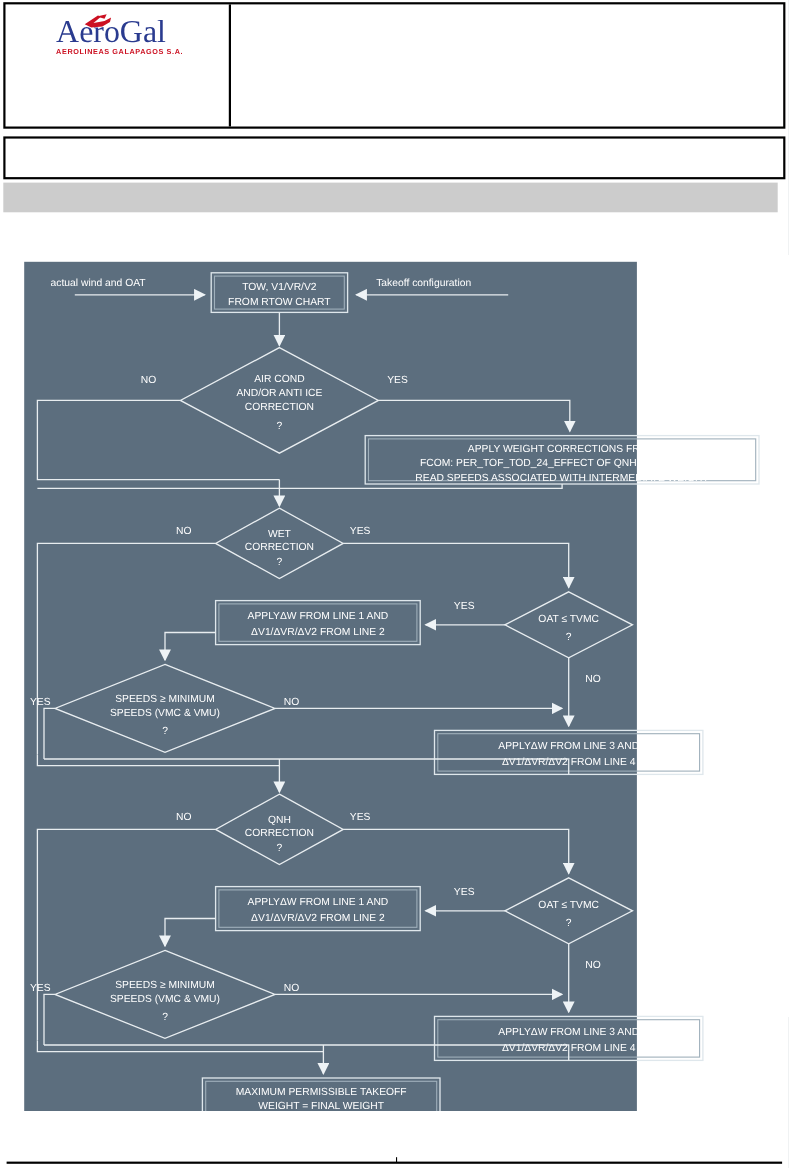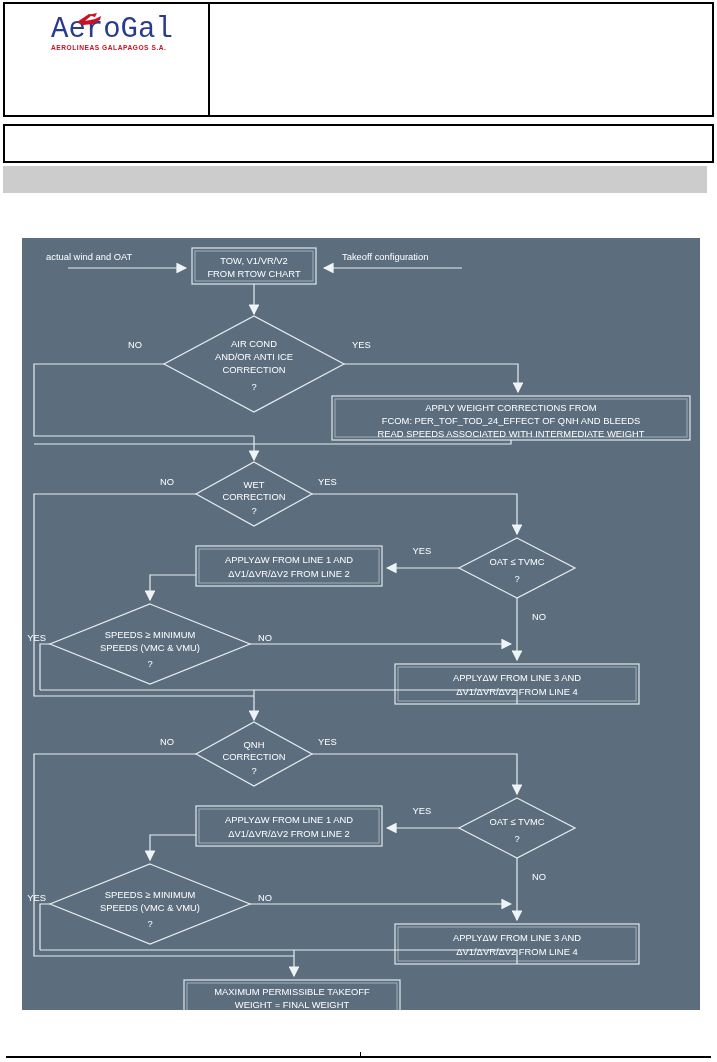--- a/index.html
+++ b/index.html
@@ -7,36 +7,36 @@
        font-family:"Liberation Sans",sans-serif;}
 
   
   .hdr-table{position:absolute;left:3px;top:2px;width:711px;height:115px;
              border:2px solid #000;box-sizing:border-box;display:flex;}
   .hdr-cell-logo{width:205px;border-right:2px solid #000;box-sizing:border-box;
                  position:relative;}
   .hdr-cell-title{flex:1;box-sizing:border-box;position:relative;}
 
   .logo-wrap{position:absolute;left:46px;top:10px;width:130px;height:42px;}
-  .logo-word{font-family:Liberation Mono, monospace;font-size:29px;color:#2a3b8f;
+  .logo-word{font-family:Liberation Serif, serif;font-size:29px;color:#2a3b8f;
              letter-spacing:0px;line-height:31px;white-space:nowrap;}
   .logo-sub{font-family:"Liberation Sans",sans-serif;font-size:6.6px;color:#cc1122;
             font-weight:bold;letter-spacing:0.55px;white-space:nowrap;margin-top:-1px;}
   .logo-bird{position:absolute;left:24px;top:-2px;width:28px;height:16px;}
 
   
   .strip-box{position:absolute;left:3px;top:124px;width:711px;height:39px;
              border:2px solid #000;box-sizing:border-box;}
 
   
   .gray-band{position:absolute;left:3px;top:166px;width:704px;height:27px;
              background:#cccccc;}
 
   
-  .flow-panel{position:absolute;left:22px;top:238px;width:678px;height:772px;
+  .flow-panel{position:absolute;left:22px;top:238px;width:557px;height:772px;
               background:#5c6e7e;}
   .flow-panel svg{display:block;}
 
   
   .footer-rule{position:absolute;left:6px;top:1056px;width:705px;height:0;
                border-top:2px solid #000;}
   .footer-tick{position:absolute;left:360px;top:1052px;width:1px;height:5px;
                background:#000;}
 
   

